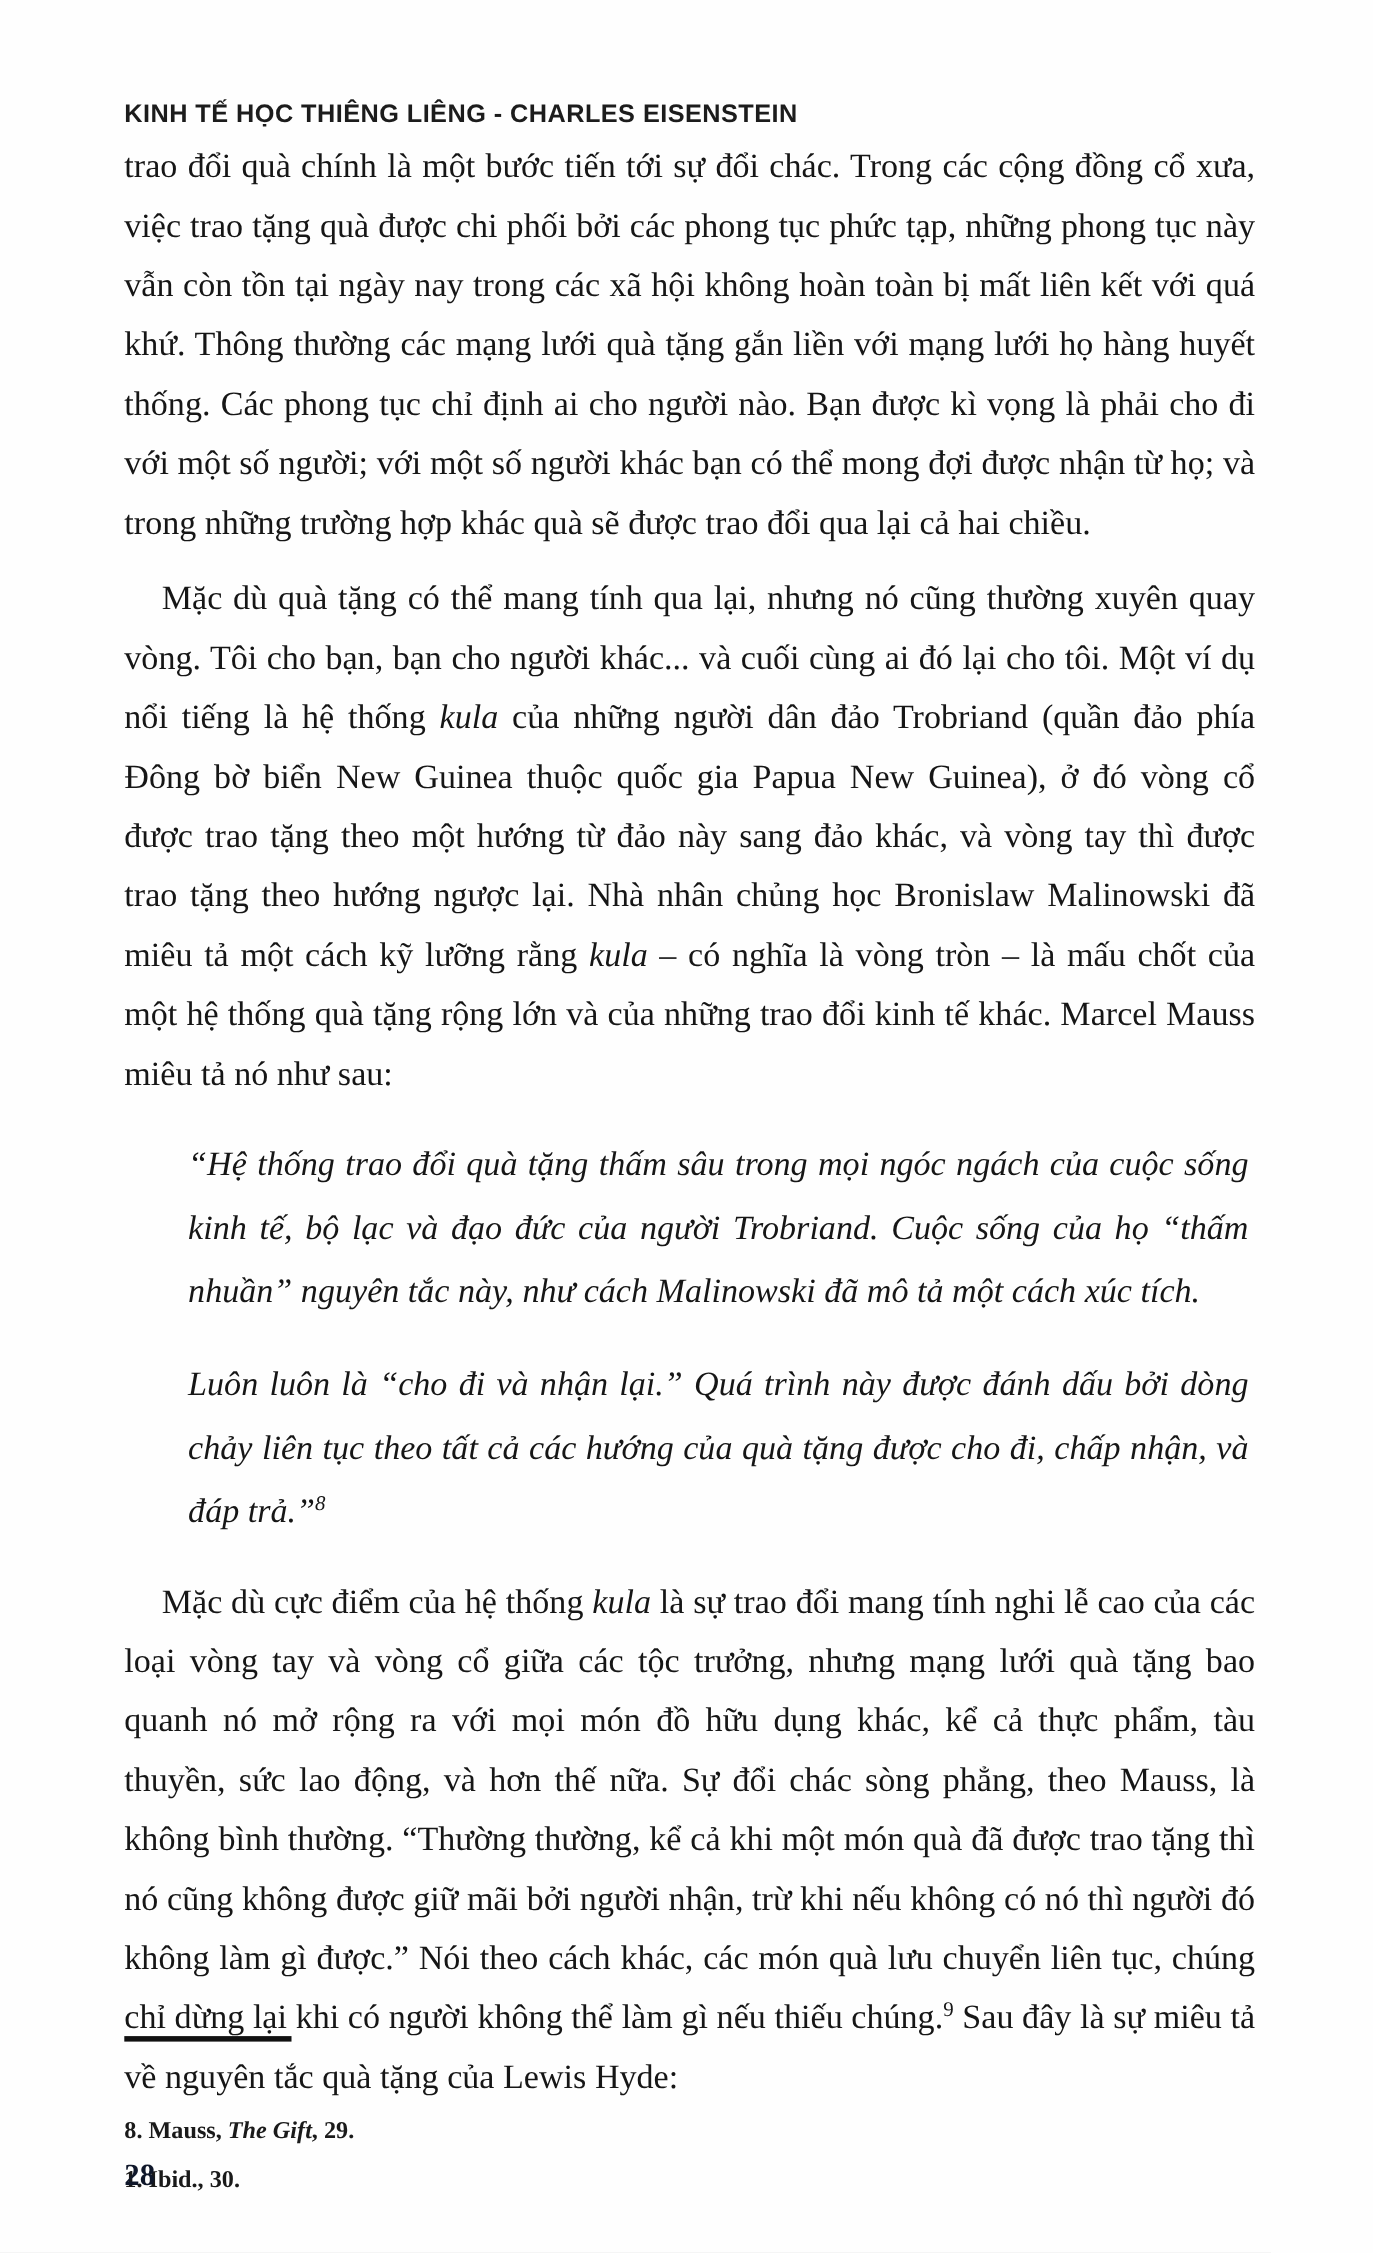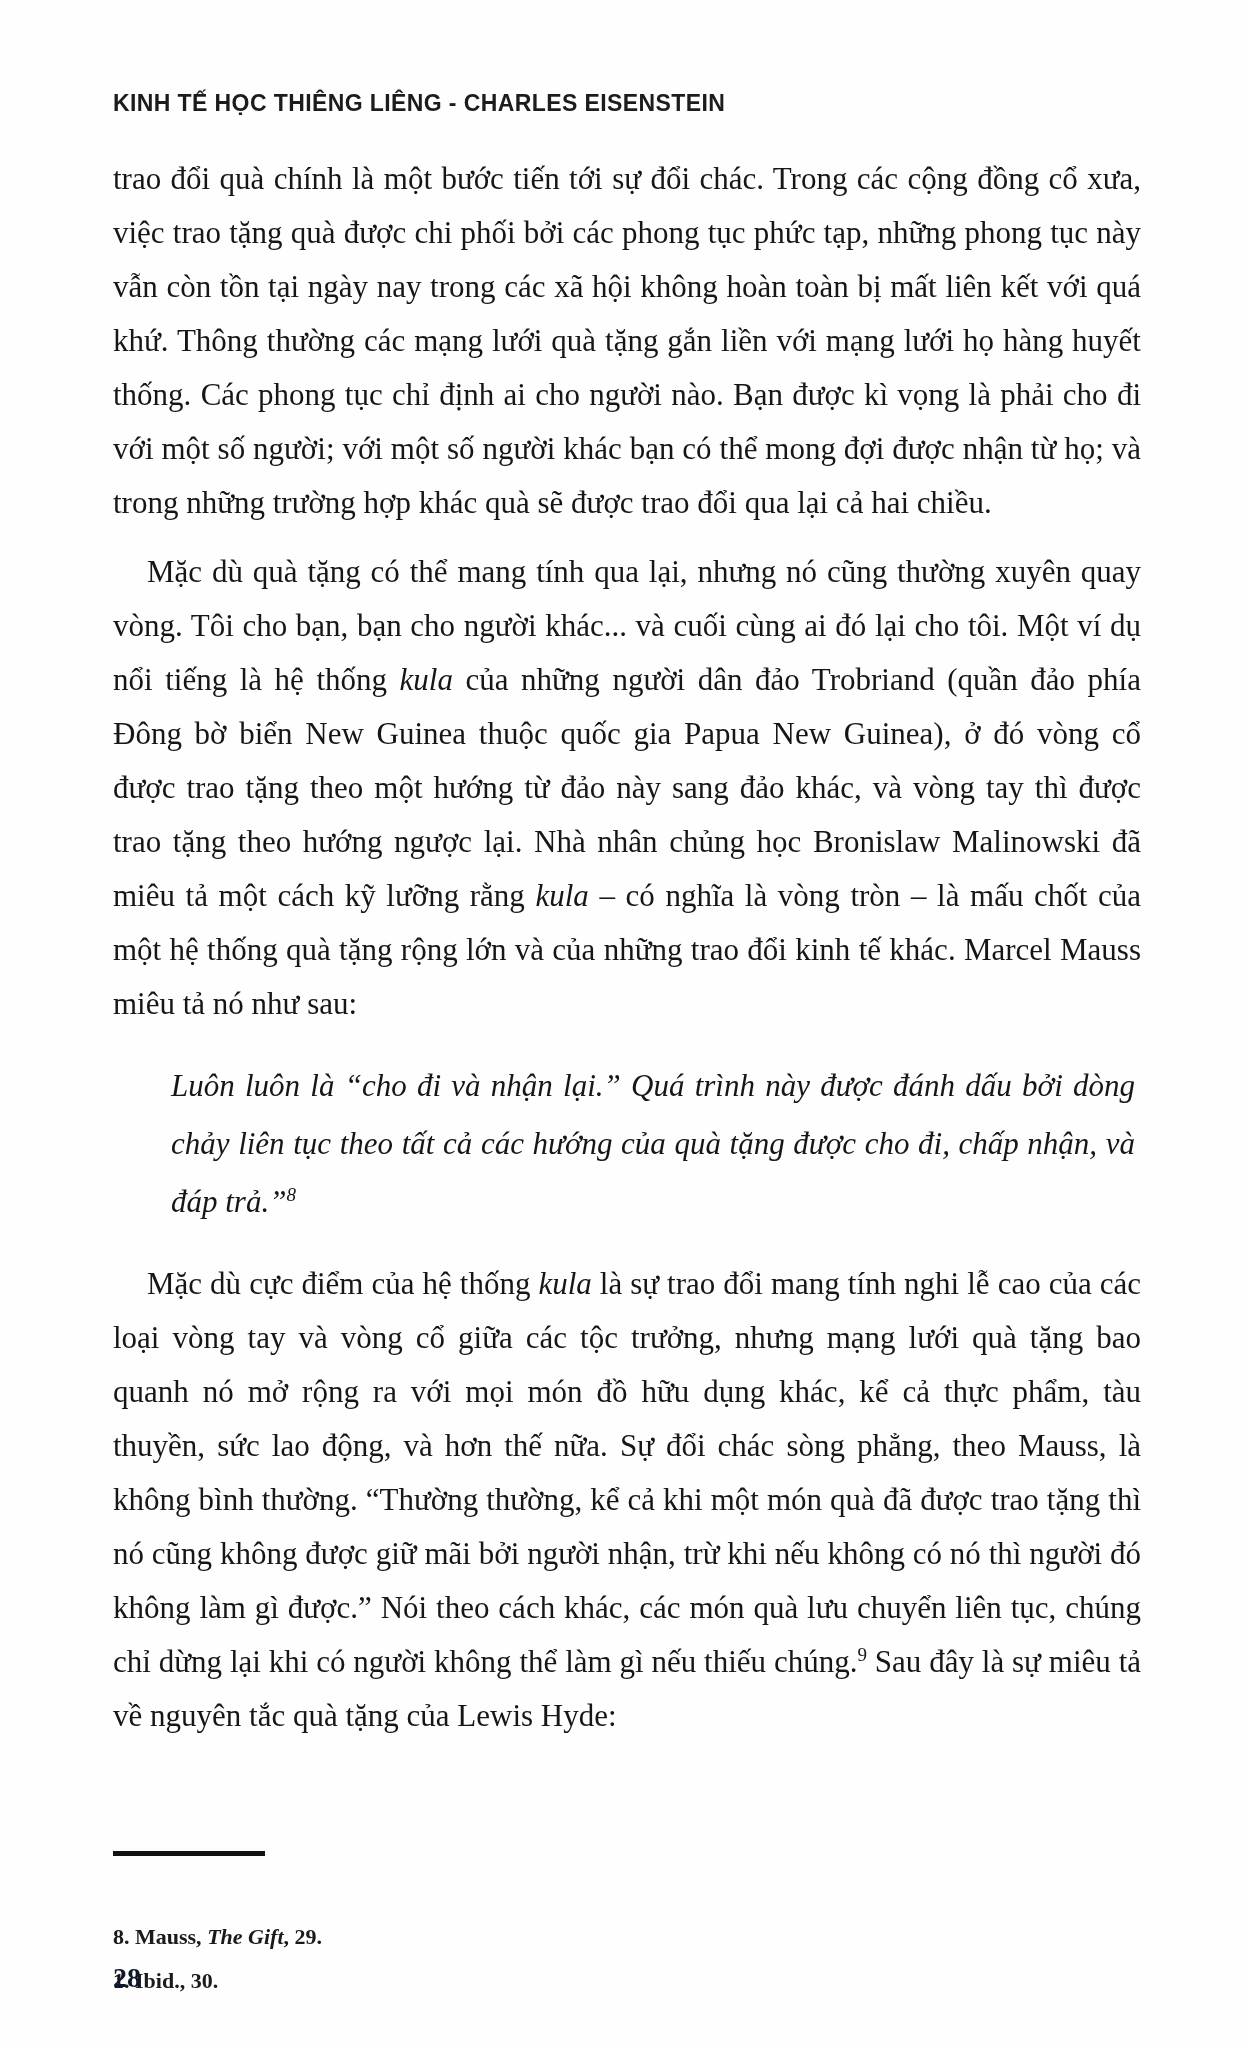--- a/index.html
+++ b/index.html
@@ -19,21 +19,21 @@
     font-family:"Liberation Sans","DejaVu Sans",sans-serif;
     font-size:23px;
     font-weight:600;
     letter-spacing:0.4px;
     color:#1c1c1c;
     white-space:nowrap;
   }
   .body-text{
     position:absolute;
     left:113px;
-    top:152px;
+    top:124px;
     width:1028px;
     font-family:"Liberation Serif","DejaVu Serif",serif;
   }
   .body-text p{
     margin:0;
     font-size:31px;
     line-height:54px;
     text-align:justify;
     color:#161616;
   }
@@ -87,20 +87,21 @@
 </head>
 <body>
 
 <div class="page">
 
   <div class="running-header">KINH TẾ HỌC THIÊNG LIÊNG - CHARLES EISENSTEIN</div>
 
   <div class="body-text" id="body-text">
       <p class="para"><span>trao đổi quà chính là một bước tiến tới sự đổi chác. Trong các cộng đồng cổ xưa, việc trao tặng quà được chi phối bởi các phong tục phức tạp, những phong tục này vẫn còn tồn tại ngày nay trong các xã hội không hoàn toàn bị mất liên kết với quá khứ. Thông thường các mạng lưới quà tặng gắn liền với mạng lưới họ hàng huyết thống. Các phong tục chỉ định ai cho người nào. Bạn được kì vọng là phải cho đi với một số người; với một số người khác bạn có thể mong đợi được nhận từ họ; và trong những trường hợp khác quà sẽ được trao đổi qua lại cả hai chiều.</span></p>
       <p class="para indent"><span>Mặc dù quà tặng có thể mang tính qua lại, nhưng nó cũng thường xuyên quay vòng. Tôi cho bạn, bạn cho người khác... và cuối cùng ai đó lại cho tôi. Một ví dụ nổi tiếng là hệ thống </span><em>kula</em><span> của những người dân đảo Trobriand (quần đảo phía Đông bờ biển New Guinea thuộc quốc gia Papua New Guinea), ở đó vòng cổ được trao tặng theo một hướng từ đảo này sang đảo khác, và vòng tay thì được trao tặng theo hướng ngược lại. Nhà nhân chủng học Bronislaw Malinowski đã miêu tả một cách kỹ lưỡng rằng </span><em>kula</em><span> – có nghĩa là vòng tròn – là mấu chốt của một hệ thống quà tặng rộng lớn và của những trao đổi kinh tế khác. Marcel Mauss miêu tả nó như sau:</span></p>
+      <p class="quote"><span>“Hệ thống trao đổi quà tặng thấm sâu trong mọi ngóc ngách của cuộc sống kinh tế, bộ lạc và đạo đức của người Trobriand. Cuộc sống của họ “thấm nhuần” nguyên tắc này, như cách Malinowski đã mô tả một cách xúc tích.</span></p>
       <p class="quote"><span>Luôn luôn là “cho đi và nhận lại.” Quá trình này được đánh dấu bởi dòng chảy liên tục theo tất cả các hướng của quà tặng được cho đi, chấp nhận, và đáp trả.”</span><sup>8</sup></p>
       <p class="para indent"><span>Mặc dù cực điểm của hệ thống </span><em>kula</em><span> là sự trao đổi mang tính nghi lễ cao của các loại vòng tay và vòng cổ giữa các tộc trưởng, nhưng mạng lưới quà tặng bao quanh nó mở rộng ra với mọi món đồ hữu dụng khác, kể cả thực phẩm, tàu thuyền, sức lao động, và hơn thế nữa. Sự đổi chác sòng phẳng, theo Mauss, là không bình thường. “Thường thường, kể cả khi một món quà đã được trao tặng thì nó cũng không được giữ mãi bởi người nhận, trừ khi nếu không có nó thì người đó không làm gì được.” Nói theo cách khác, các món quà lưu chuyển liên tục, chúng chỉ dừng lại khi có người không thể làm gì nếu thiếu chúng.</span><sup>9</sup><span> Sau đây là sự miêu tả về nguyên tắc quà tặng của Lewis Hyde:</span></p>
     </div>
 
   <div class="footnote-sep"></div>
 
   <div class="footnotes" id="footnotes">
       <p><span>8. Mauss, </span><em>The Gift</em><span>, 29.</span></p>
       <p><span>1. Ibid., 30.</span></p>
     </div>

